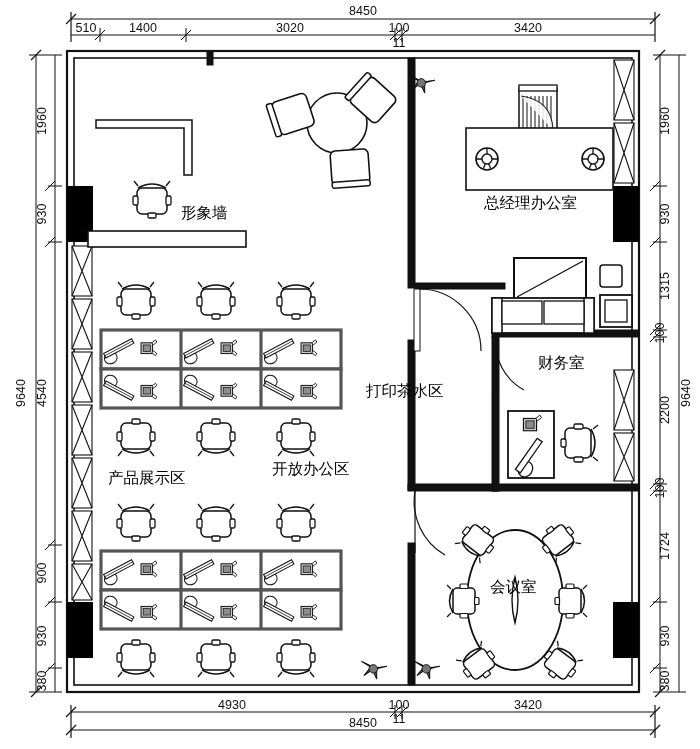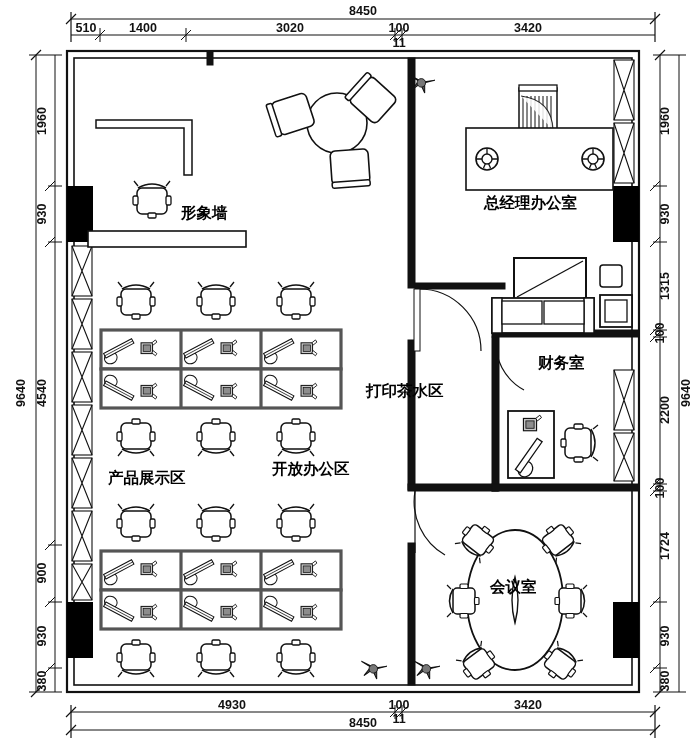--- a/index.html
+++ b/index.html
@@ -1,21 +1,21 @@
 <!DOCTYPE html>
 <html><head>
 <meta charset="utf-8">
 <style>
   html,body{margin:0;padding:0;background:#ffffff;}
   body{
     width:700px;height:749px;overflow:hidden;
     font-family:"Liberation Sans","DejaVu Sans",sans-serif;
     color:#000;
   }
-  #plan{position:relative;width:700px;height:749px;font-weight:bold;}
+  #plan{position:relative;width:700px;height:749px;}
   #plan svg{display:block;}
   .dimtxt{font-family:"Liberation Sans","DejaVu Sans",sans-serif;font-size:12.5px;fill:#111;}
   .roomtxt{font-family:"DejaVu Sans","Liberation Sans",sans-serif;font-size:15.5px;fill:#000;}
 </style>
 </head>
 <body>
 
 <div id="plan">
 <svg width="700" height="749" viewBox="0 0 700 749" xmlns="http://www.w3.org/2000/svg" shape-rendering="geometricPrecision">
 

